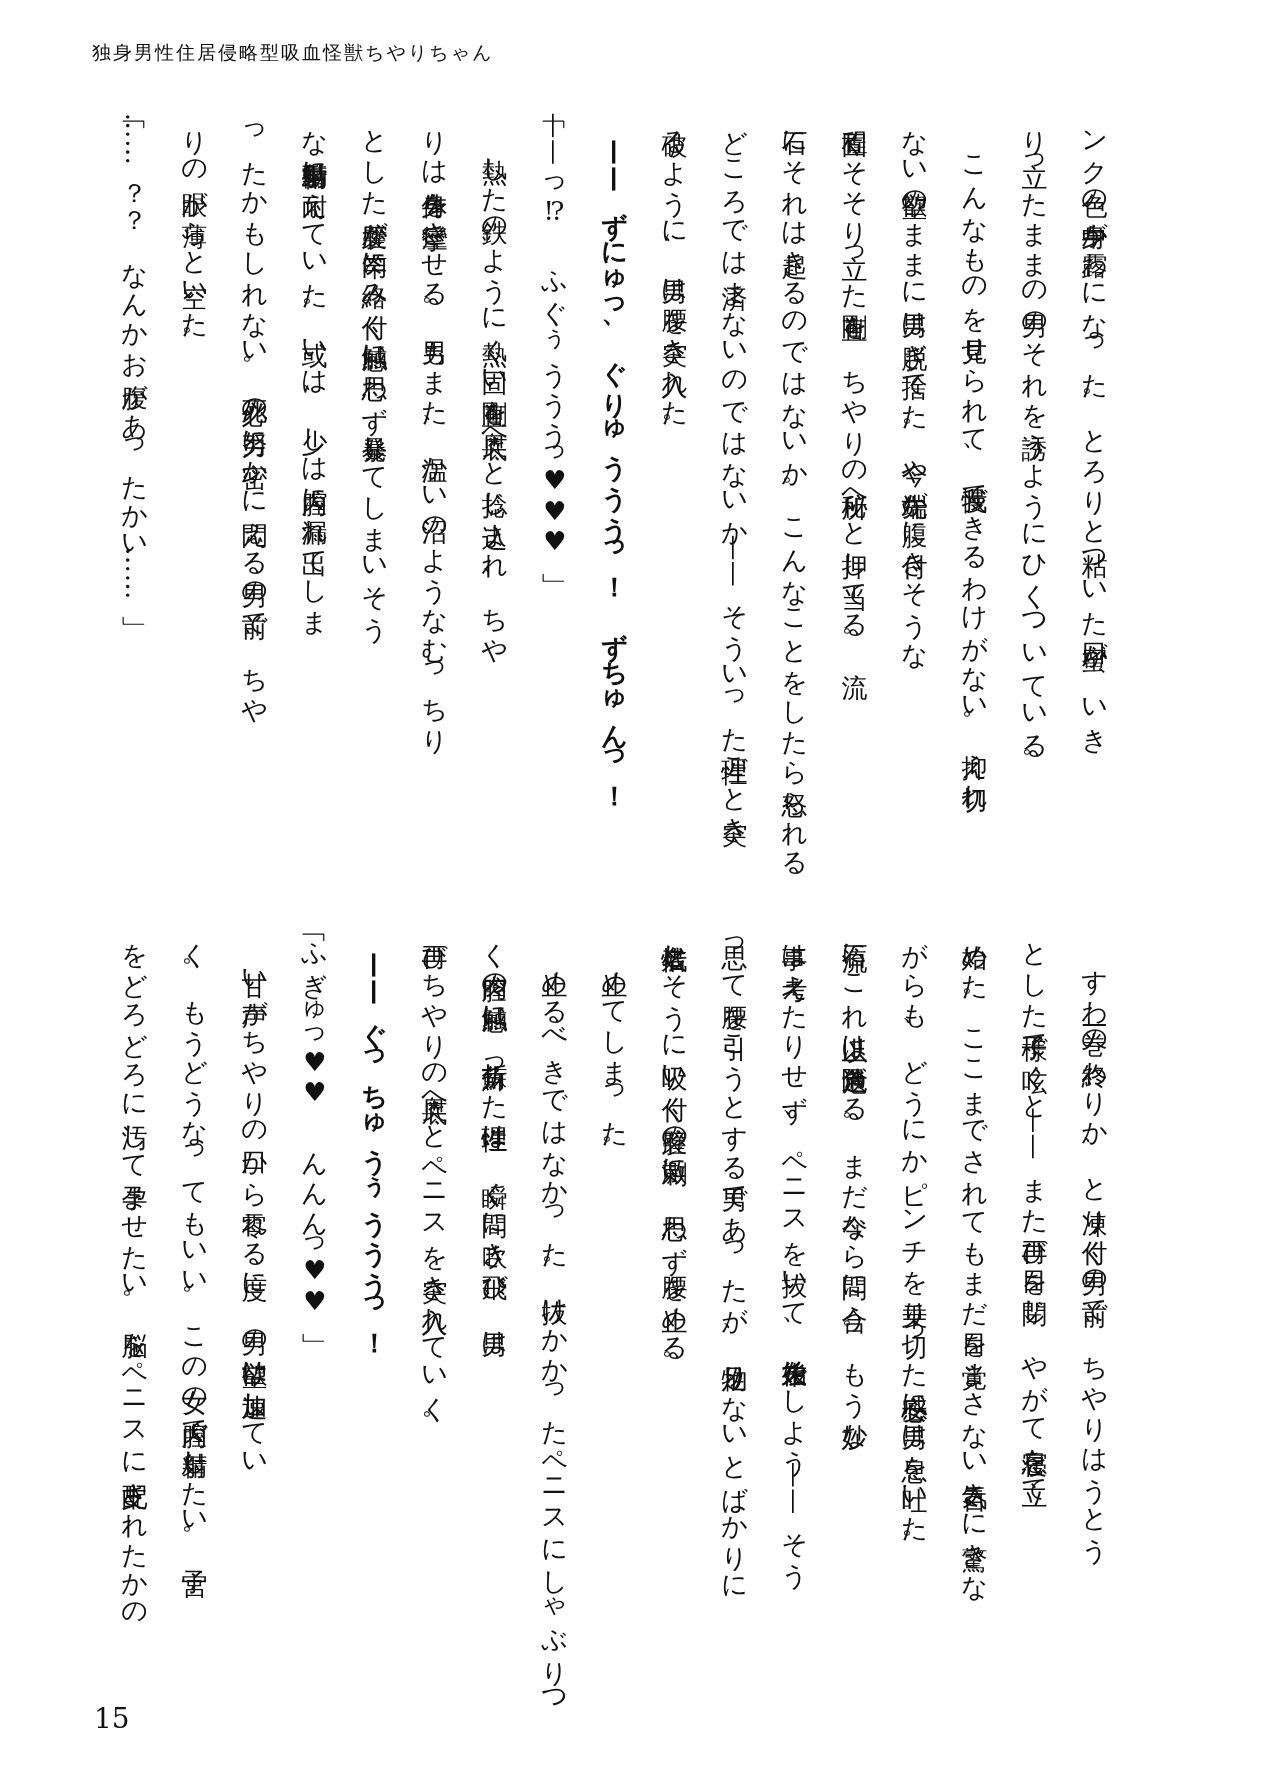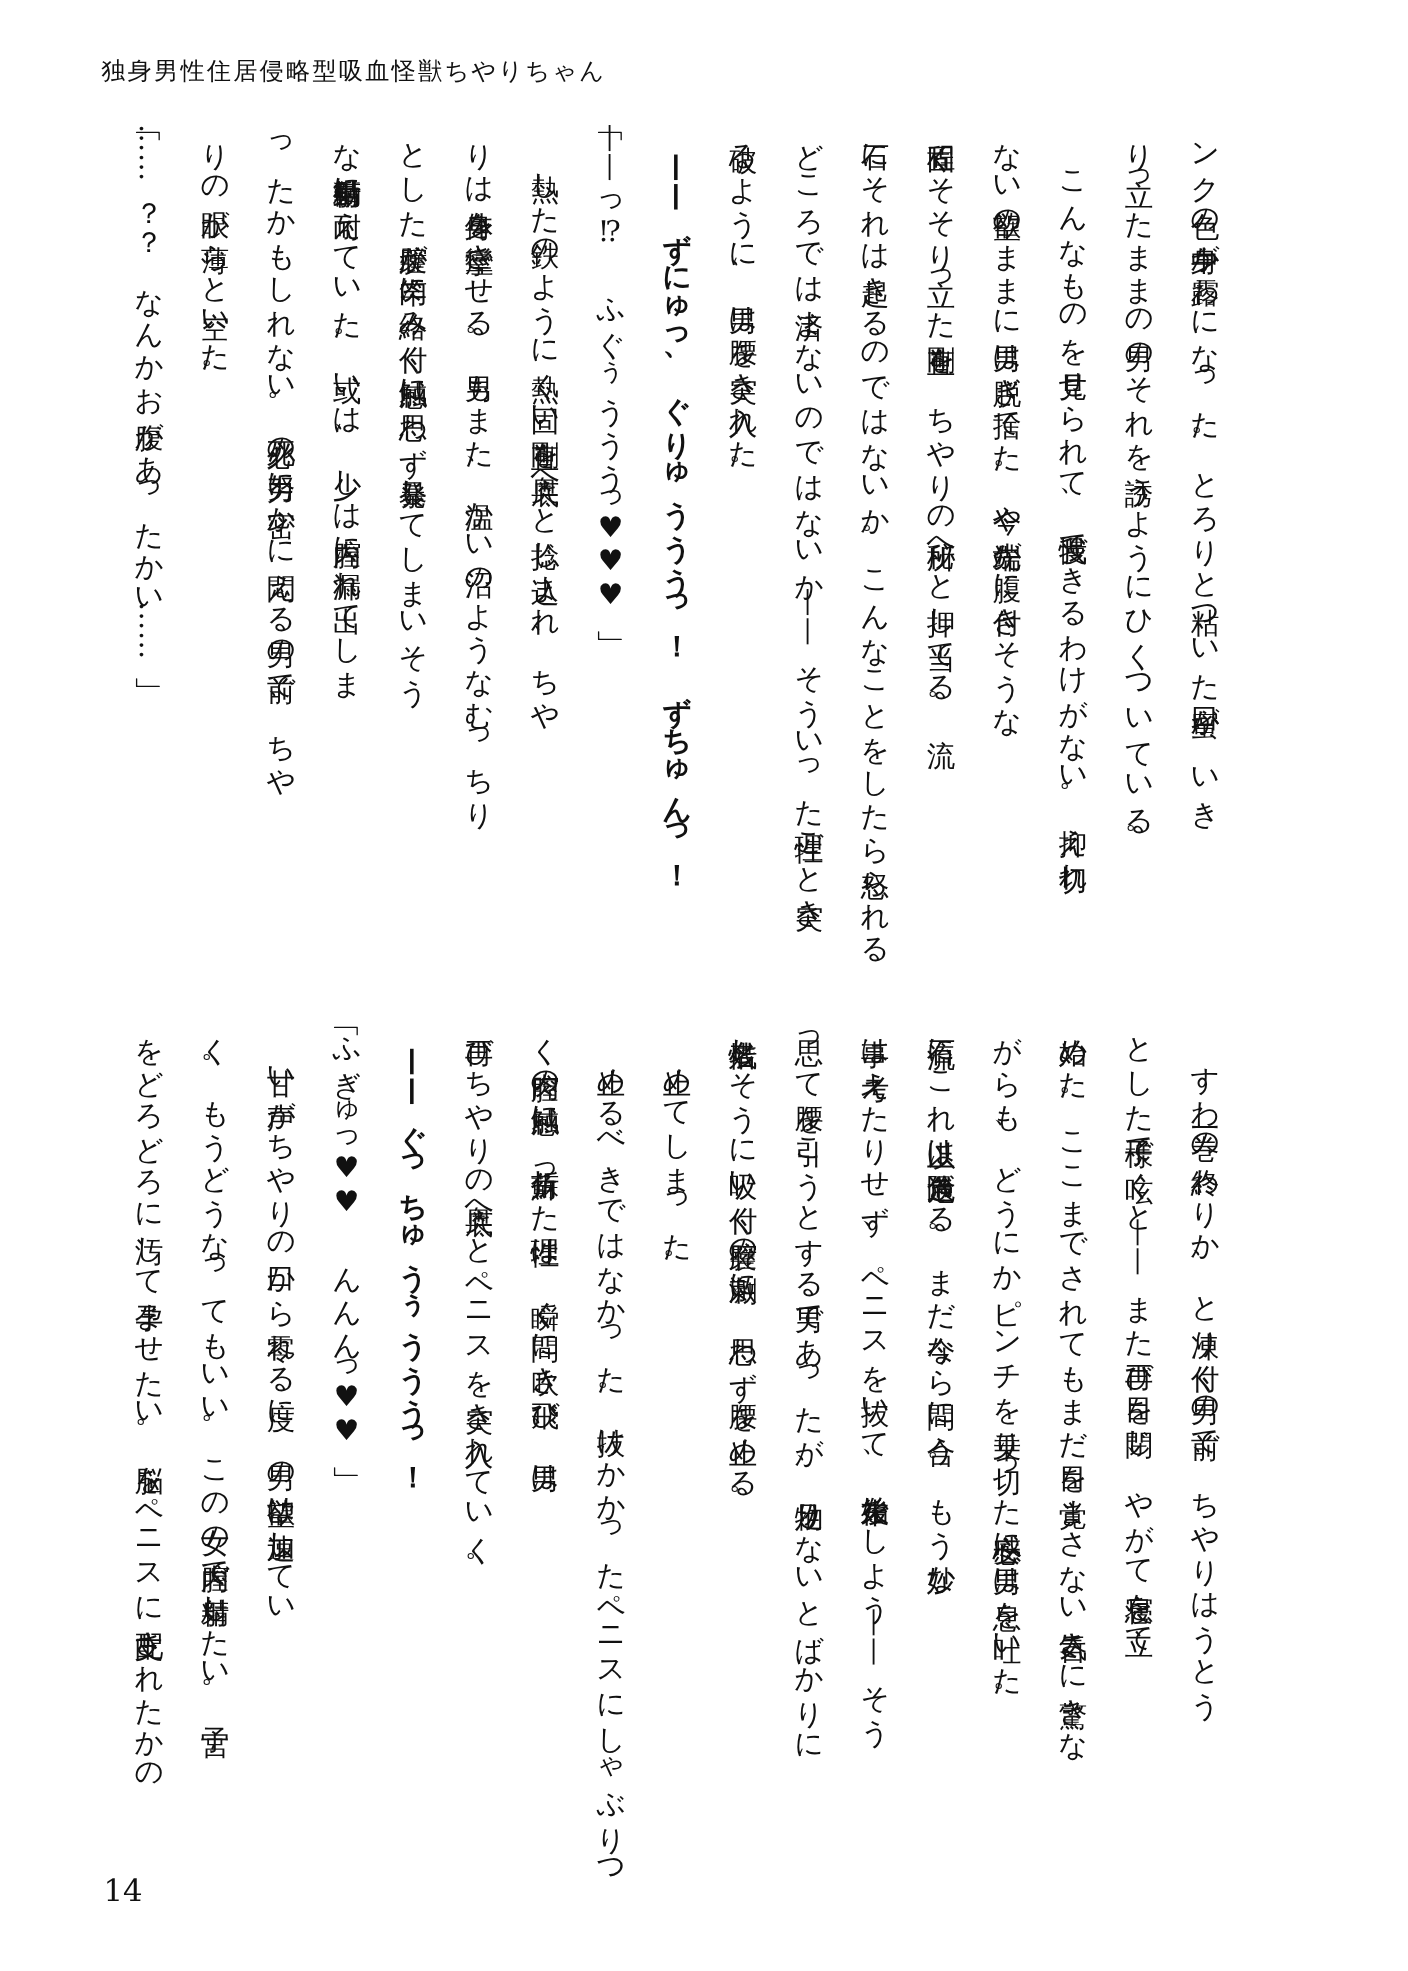--- a/index.html
+++ b/index.html
@@ -11,22 +11,22 @@
     height: 1792px;
     position: relative;
     background: #ffffff;
     color: #111111;
     font-family: "DejaVu Serif", "Liberation Serif", serif;
     overflow: hidden;
   }
   .header-title {
     position: absolute;
     left: 92px;
-    top: 50px;
-    font-size: 22px;
+    top: 40px;
+    font-size: 19px;
     letter-spacing: 2px;
     white-space: nowrap;
   }
   .vblock {
     position: absolute;
     right: 155px;
     writing-mode: vertical-rl;
     text-orientation: mixed;
     font-size: 26px;
     letter-spacing: 0.45px;
@@ -86,13 +86,13 @@
   <p>　止めるべきではなかった。抜けかかったペニスにしゃぶりつ</p>
   <p>く膣肉の感触に、折角蘇った理性は、瞬く間に吹き飛び、男は</p>
   <p>再びちやりの奥底へとペニスを突き入れていく。</p>
   <p class="sfx">　——ぐっちゅうぅうううっ！</p>
   <p>「ふぎゅっ♥♥　んんんっ♥♥」</p>
   <p>　甘い声がちやりの口から零れる度に、男の欲望は加速してい</p>
   <p>く。もうどうなってもいい。この女の膣内で射精したい。子宮</p>
   <p>をどろどろに汚して孕ませたい。脳をペニスに支配されたかの</p>
 </div>
 
-<div class="page-number">14</div>
+<div class="page-number">15</div>
 
 </body></html>

